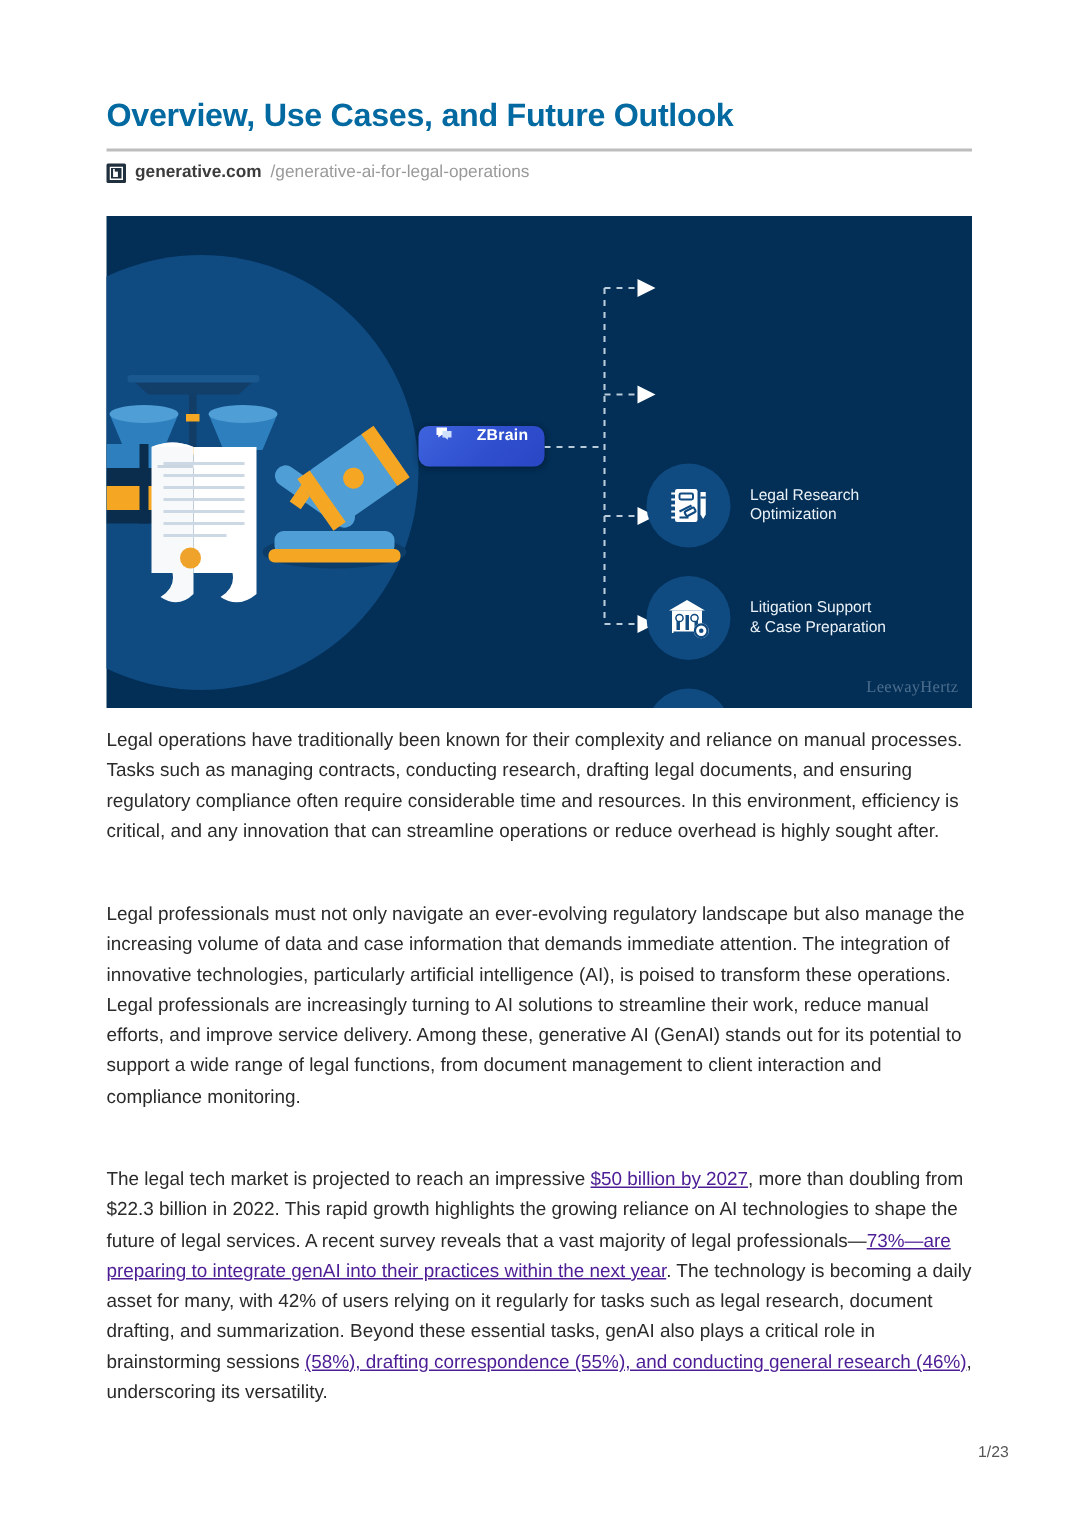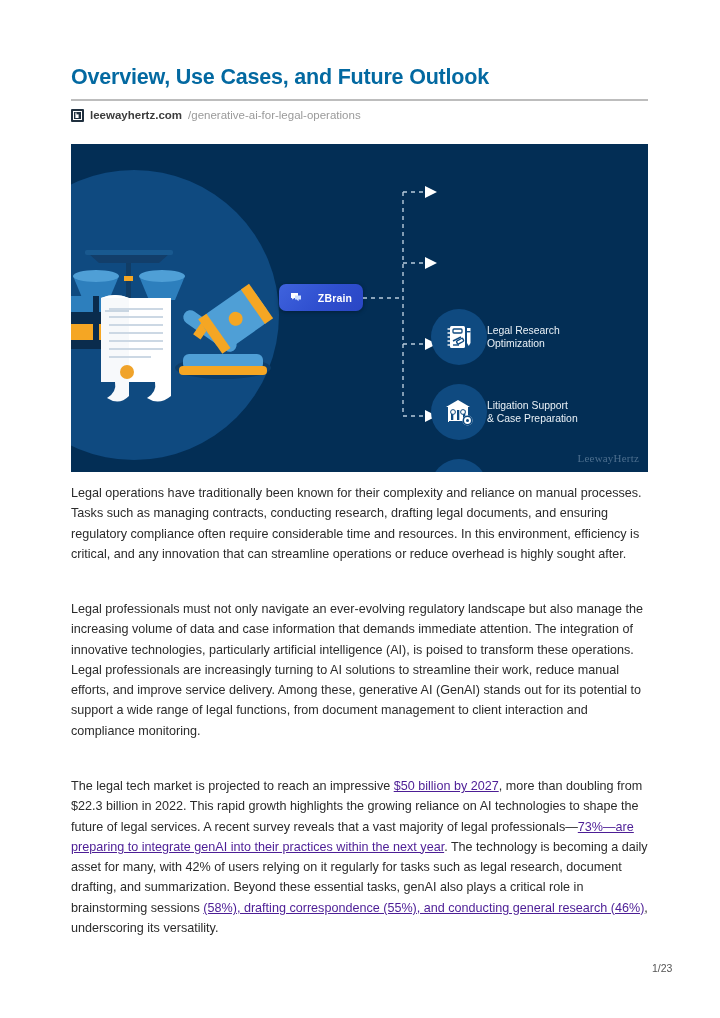--- a/index.html
+++ b/index.html
@@ -43,31 +43,31 @@
     border-radius:50%;background:#0f4a80;
   }
   .illus{position:absolute;left:0px;top:92px;width:250px;height:180px;}
 
   
   .zbrain{
     position:absolute;left:208px;top:140px;width:84px;height:27px;
     border-radius:7px;
     background:linear-gradient(135deg,#3f63dd 0%,#2f4fcf 55%,#2a46c4 100%);
     box-shadow:0 1px 4px rgba(0,0,0,.35);
-    display:flex;align-items:center;justify-content:center;gap:16px;
+    display:flex;align-items:flex-start;justify-content:center;gap:16px;
     color:#ffffff;font-size:10.5px;font-weight:bold;letter-spacing:.2px;
   }
   .zbrain .chat{display:block;}
 
   
   .conn{position:absolute;left:292px;top:0;width:130px;height:328px;}
 
   
   .row{
-    position:absolute;left:0;display:flex;align-items:center;
+    position:absolute;left:0;display:flex;align-items:center;gap:13px;
   }
   .row-1{top:165px;}
   .row-2{top:240px;}
   .row-3{top:315px;}
   .icon-circle{
     width:56px;height:56px;border-radius:50%;background:#0f4a80;
     display:flex;align-items:center;justify-content:center;flex:none;
   }
   .row-label{
     color:#eaf1f7;font-size:10.4px;line-height:13.4px;
@@ -104,21 +104,21 @@
   <div class="rule"></div>
 
   <div class="urlbar">
     <span class="favicon">
       <svg width="9" height="9" viewBox="0 0 9 9">
         <rect x="0.5" y="0.5" width="8" height="8" fill="none" stroke="#ffffff" stroke-width="1"></rect>
         <rect x="2.4" y="3.4" width="3.2" height="3.6" fill="#ffffff"></rect>
         <rect x="2.4" y="1.6" width="1.1" height="2.2" fill="#ffffff"></rect>
       </svg>
     </span>
-    <span class="url-strong">leewayhertz.com</span>
+    <span class="url-strong">generative.com</span>
       <span class="url-rest">/generative-ai-for-legal-operations</span>
   </div>
 
   <div class="info">
     <div class="info-circle-bg"></div>
 
     <svg class="illus" viewBox="0 0 250 180">
 
       <g>
         <rect x="55" y="22" width="5" height="82" fill="#113d66"></rect>

